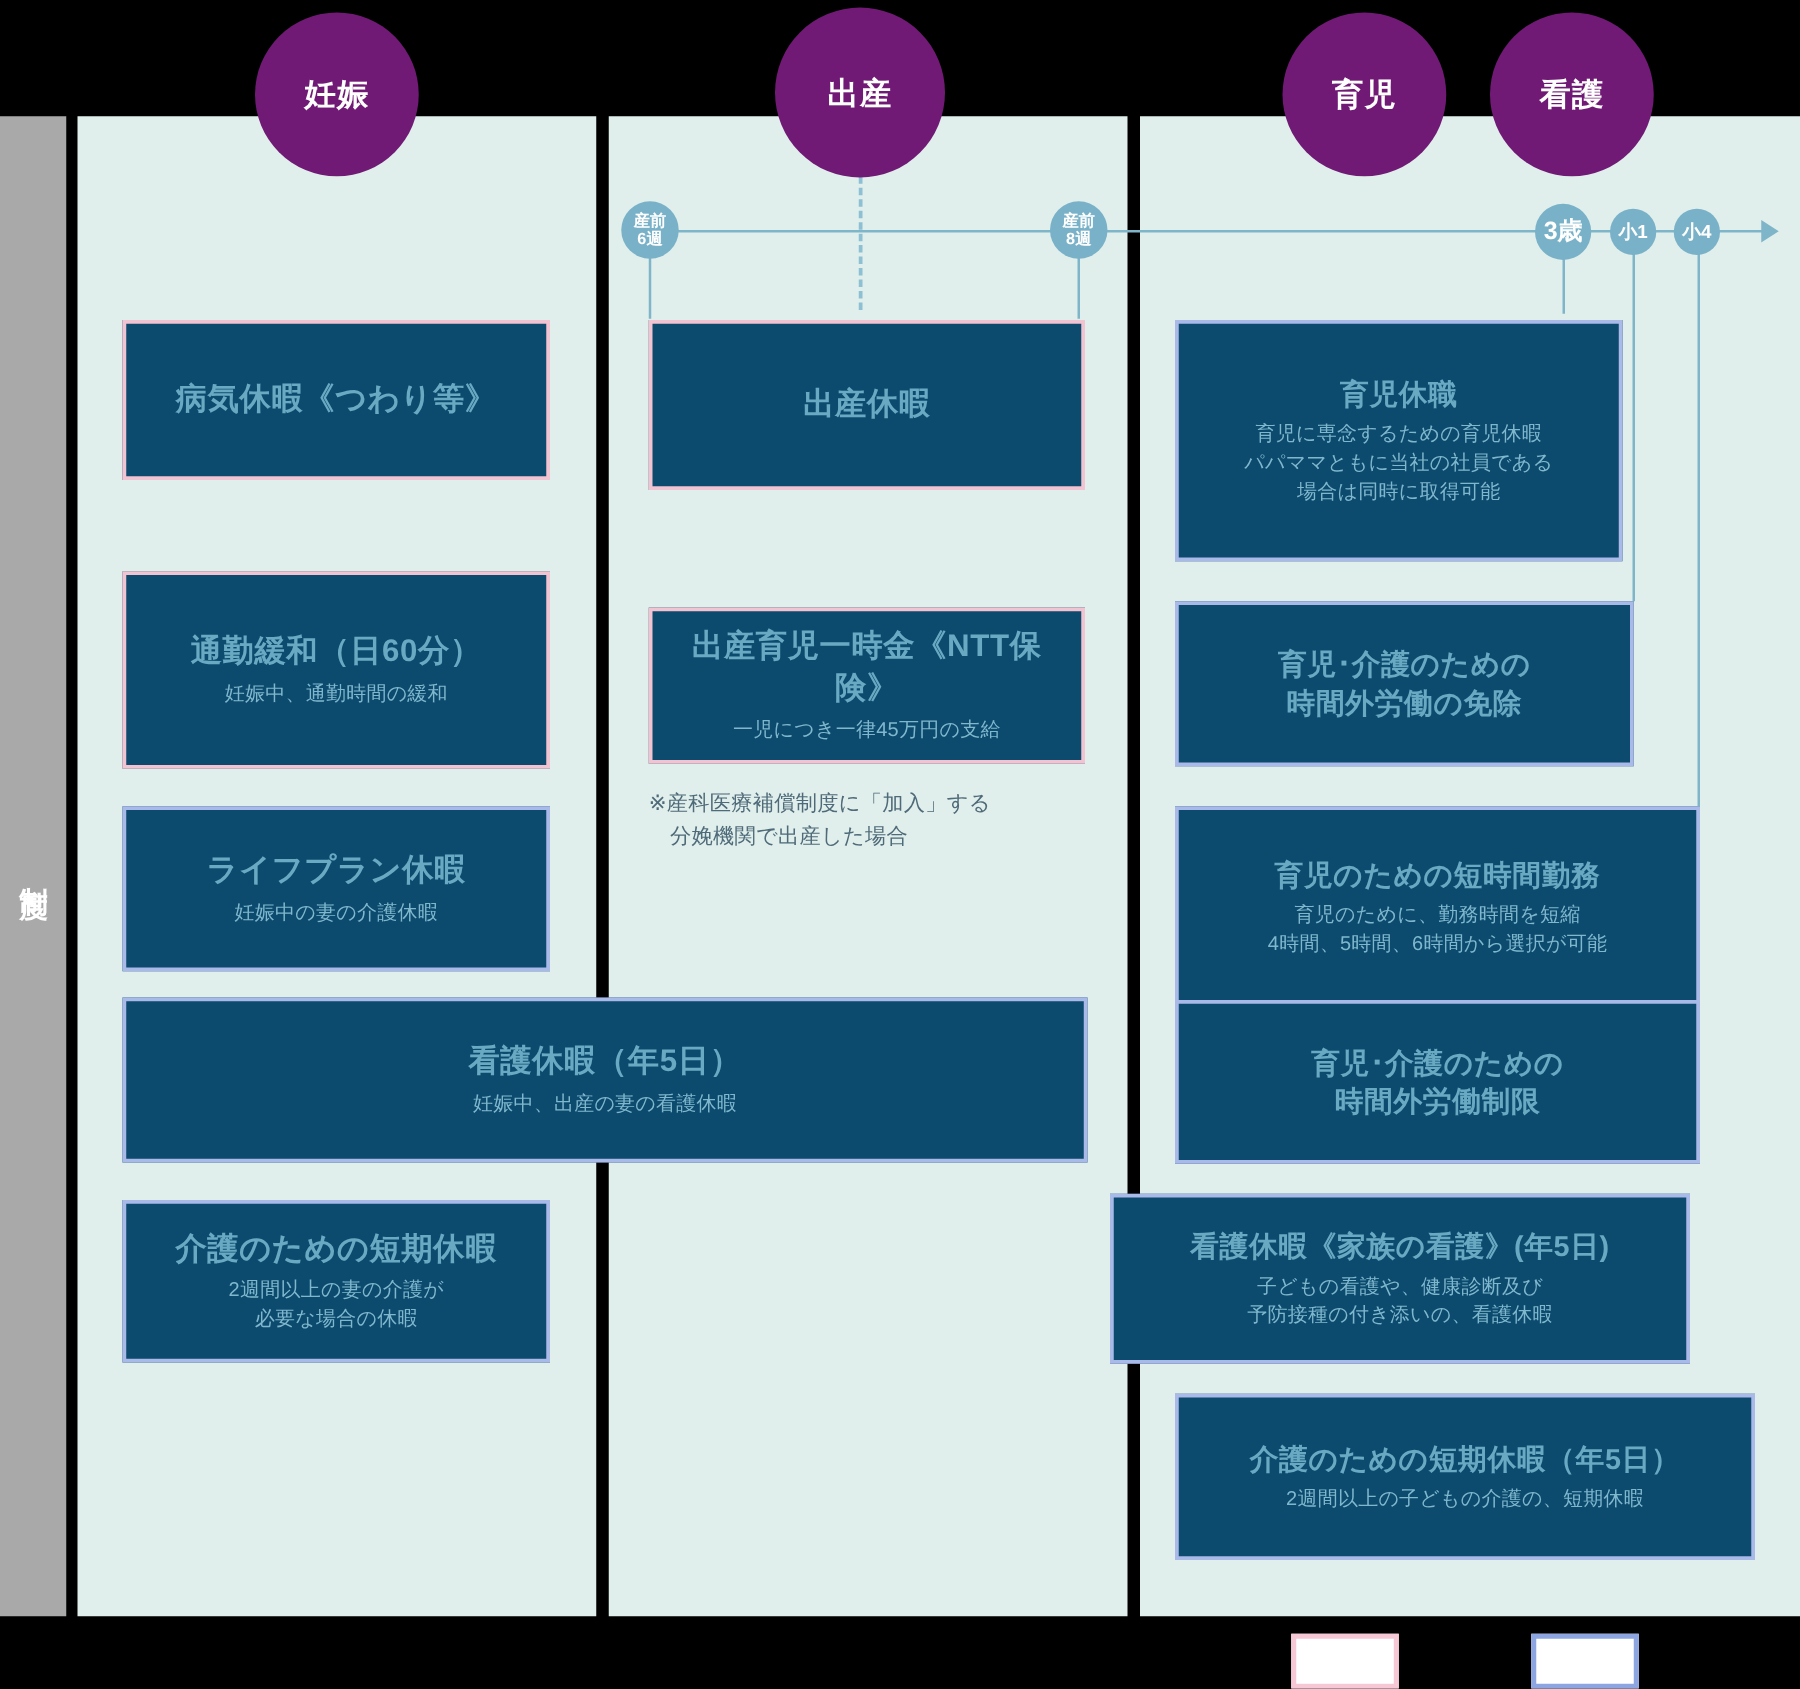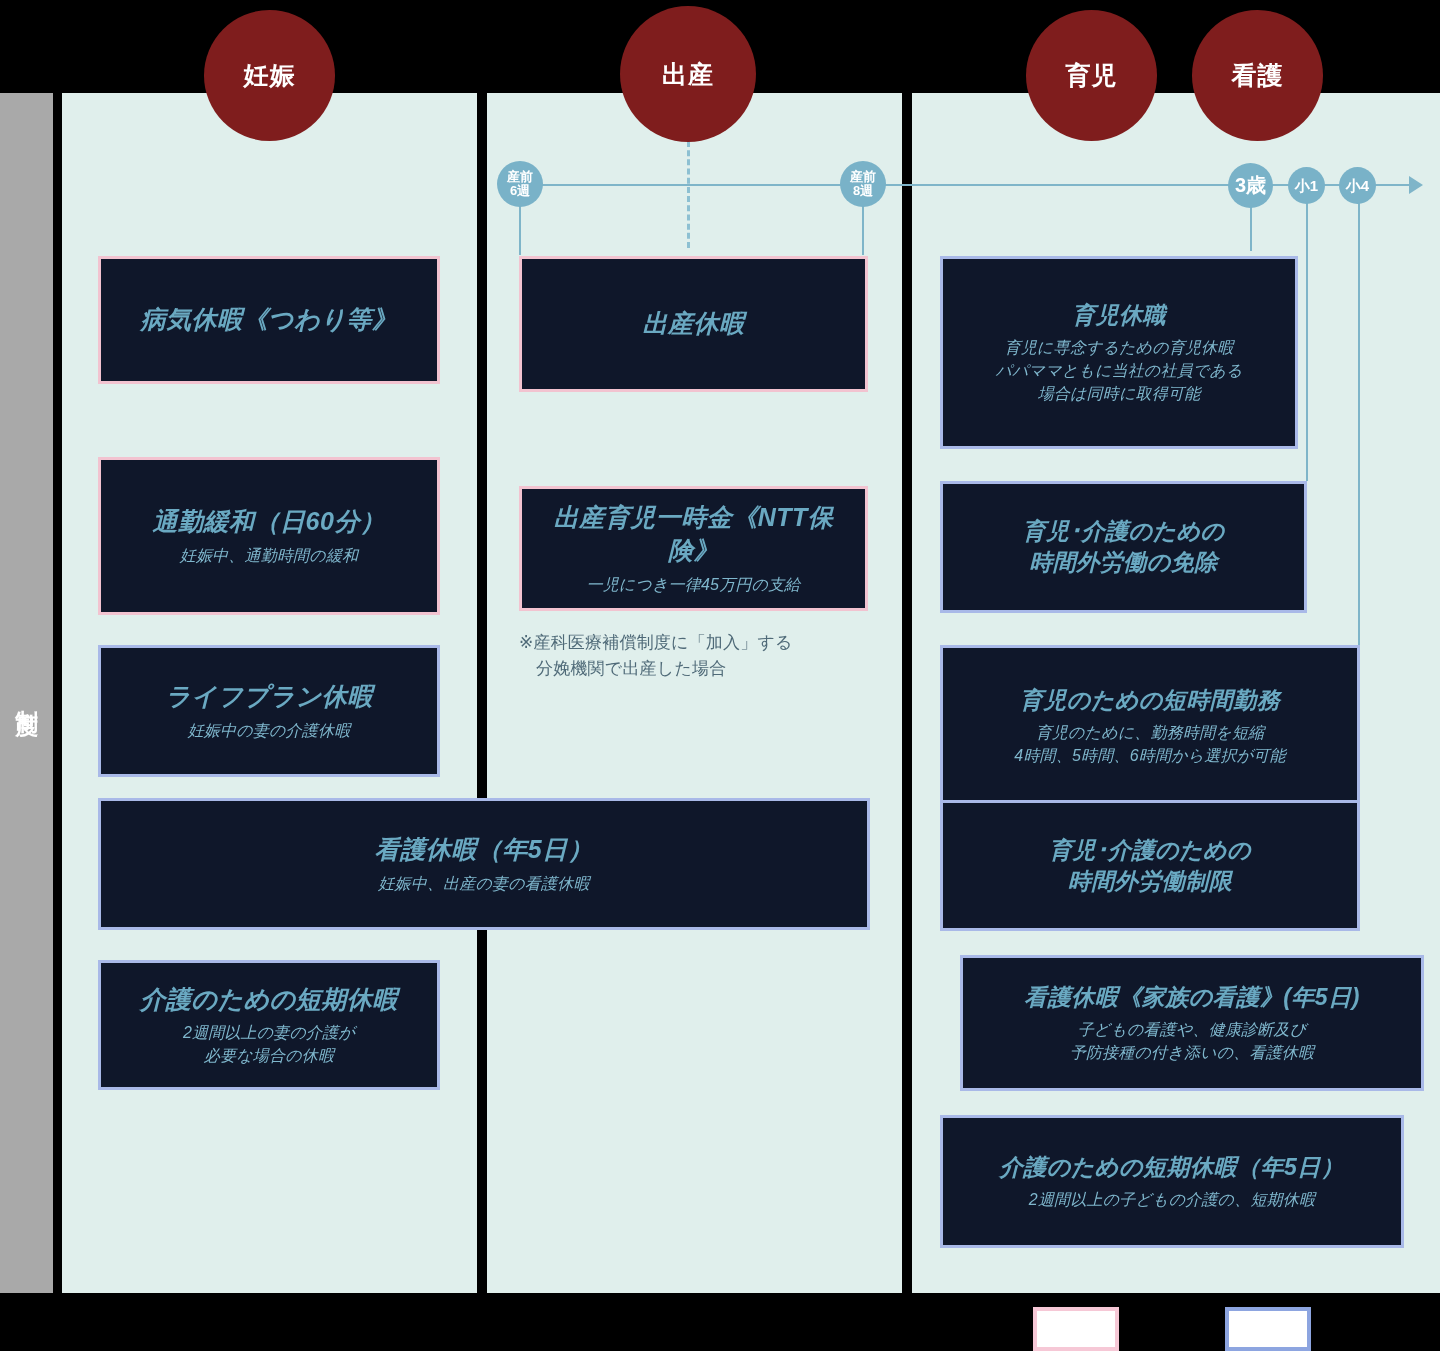--- a/index.html
+++ b/index.html
@@ -42,21 +42,21 @@
     background:#e0efec;
   }
   #col1{ left:62px;  width:415px; }
   #col2{ left:487px; width:415px; }
   #col3{ left:912px; width:528px; }
 
   
   .phase{
     position:absolute;
     border-radius:50%;
-    background:#7f1d1d;
+    background:#701a75;
     color:#fff;
     display:flex;
     align-items:center;
     justify-content:center;
     font-size:25px;
     font-weight:700;
     letter-spacing:1px;
     z-index:40;
   }
   #phase-pregnancy{ left:204px;  top:10px;  width:131px; height:131px; }
@@ -115,30 +115,29 @@
     width:0;height:0;
     border-top:9px solid transparent;
     border-bottom:9px solid transparent;
     border-left:14px solid #7fb5c9;
     z-index:20;
   }
 
   
   .card{
     position:absolute;
-    background:#0f172a;
+    background:#0c4a6e;
     box-sizing:border-box;
     display:flex;
     flex-direction:column;
     align-items:center;
     justify-content:center;
     text-align:center;
     padding:6px 10px;
     z-index:20;
-    font-style:italic;
   }
   .card.pink{ border:3px solid #f2c3d0; }
   .card.blue{ border:3px solid #a9b9e8; }
   .card .title{
     color:#6aa9c2;
     font-weight:700;
     font-size:25px;
     line-height:1.34;
     letter-spacing:0.5px;
   }
@@ -173,21 +172,21 @@
     text-align:left;
     letter-spacing:0.2px;
   }
   .note .l2{ padding-left:17px; display:block; }
 
   
   #c3-leave  { left:940px; top:256px; width:358px; height:193px; }
   #c3-exempt { left:940px; top:481px; width:367px; height:132px; }
   #c3-short  { left:940px; top:645px; width:420px; height:163px; }
   #c3-limit  { left:940px; top:800px; width:420px; height:131px; }
-  #c3-family { left:960px; top:955px; width:464px; height:136px; }
+  #c3-family { left:888px; top:955px; width:464px; height:136px; }
   #c3-care5  { left:940px; top:1115px; width:464px; height:133px; }
 
   
   .legend-swatch{
     position:absolute;
     bottom:0px;
     height:44px;
     background:#ffffff;
     box-sizing:border-box;
     z-index:20;

